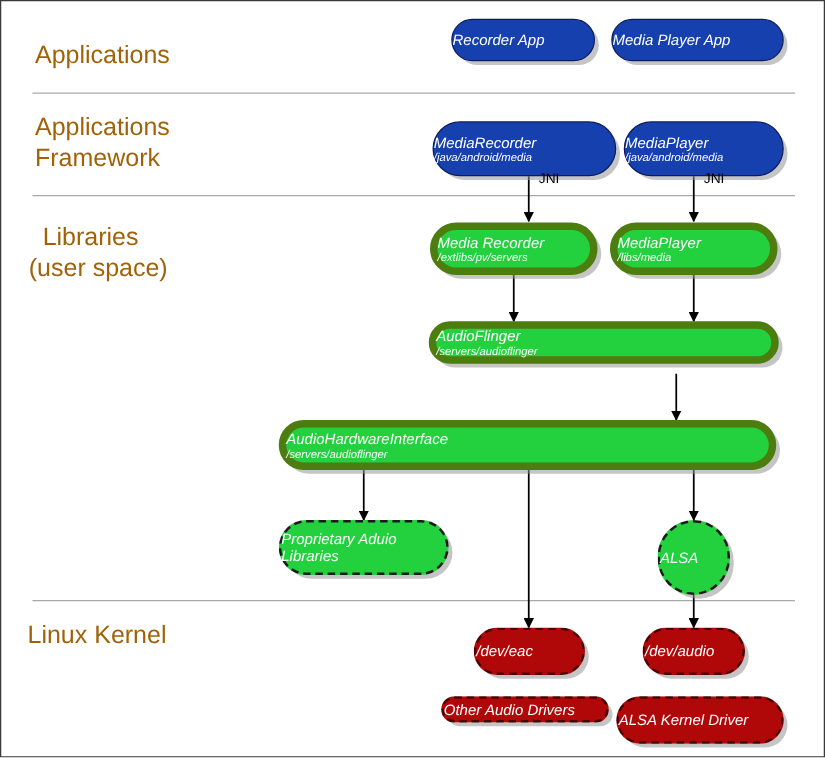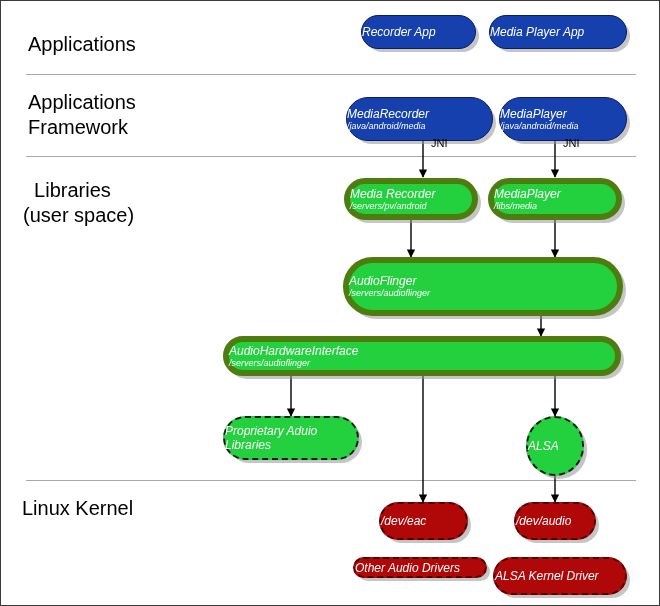--- a/index.html
+++ b/index.html
@@ -13,21 +13,21 @@
     height: 606px;
     background: #ffffff;
     border: 1px solid #3a3a3a;
     box-sizing: border-box;
     font-family: "Liberation Sans", sans-serif;
     overflow: hidden;
   }
   
   .layer-label {
     position: absolute;
-    color: #000000;
+    color: #a16207;
     font-size: 20px;
     line-height: 25px;
     white-space: pre;
     letter-spacing: 0px;
   }
   
   .divider {
     position: absolute;
     height: 1px;
     background: #a8a8a8;
@@ -148,29 +148,29 @@
     <span class="sub">/java/android/media</span>
   </div>
 
   <div class="node blue" style="left:498px; top:96px; width:128px; height:44px;">
     <span class="title">MediaPlayer</span>
     <span class="sub">/java/android/media</span>
   </div>
 
   <div class="node green" style="left:343px; top:177px; width:134px; height:42px;">
     <span class="title">Media Recorder</span>
-    <span class="sub">/servers/pv/android</span>
+    <span class="sub">/extlibs/pv/servers</span>
   </div>
 
   <div class="node green" style="left:487px; top:177px; width:134px; height:42px;">
     <span class="title">MediaPlayer</span>
     <span class="sub">/libs/media</span>
   </div>
 
-  <div class="node green" style="left:342px; top:256px; width:280px; height:59px;">
+  <div class="node green" style="left:342px; top:256px; width:280px; height:34px;">
     <span class="title">AudioFlinger</span>
     <span class="sub">/servers/audioflinger</span>
   </div>
 
   <div class="node green" style="left:222px; top:335px; width:398px; height:40px;">
     <span class="title">AudioHardwareInterface</span>
     <span class="sub">/servers/audioflinger</span>
   </div>
 
   <div class="node green dashed" style="left:222px; top:415px; width:136px; height:44px;">

